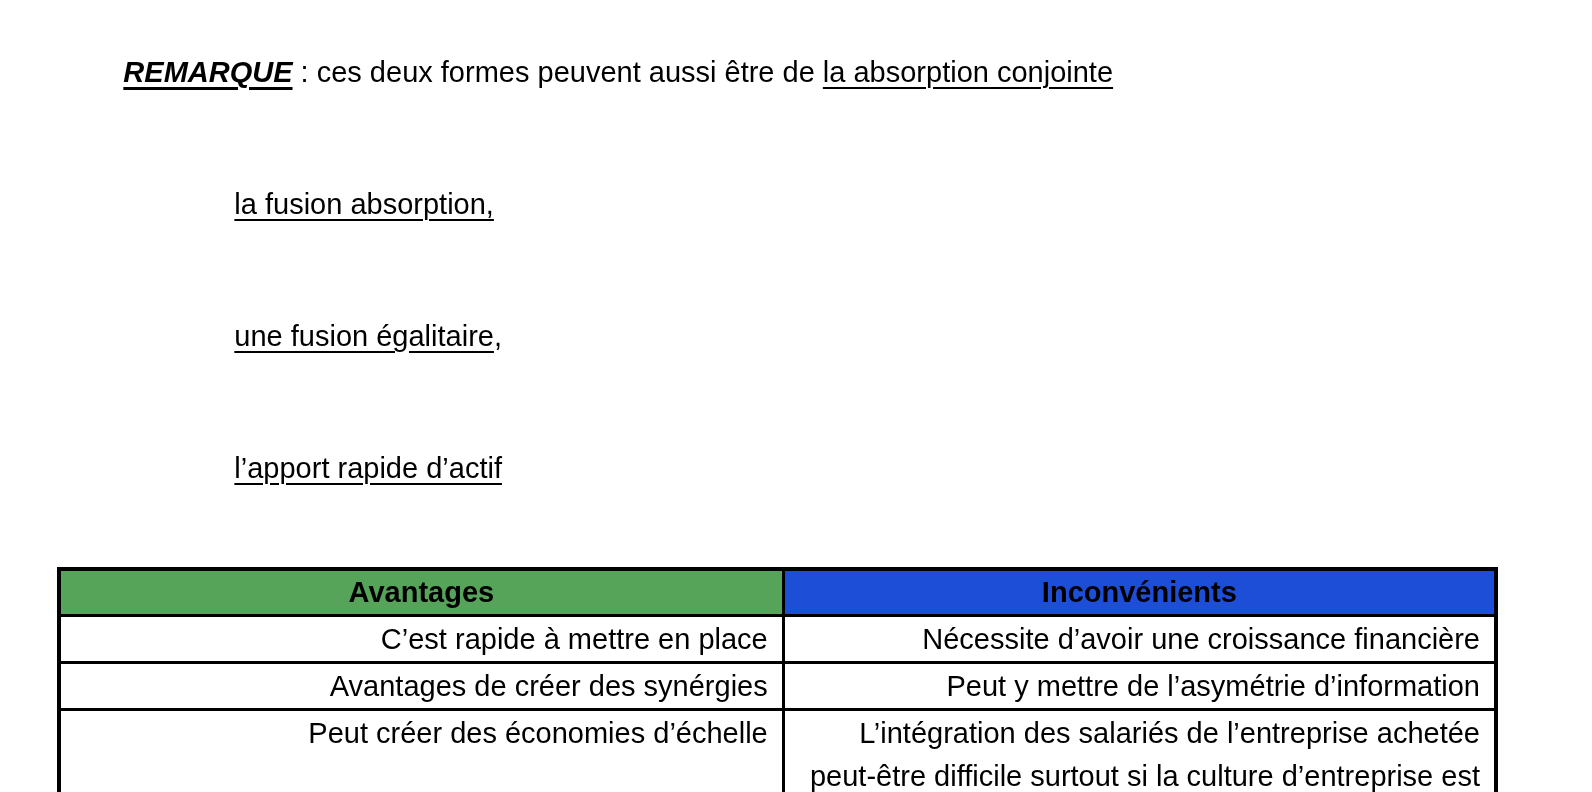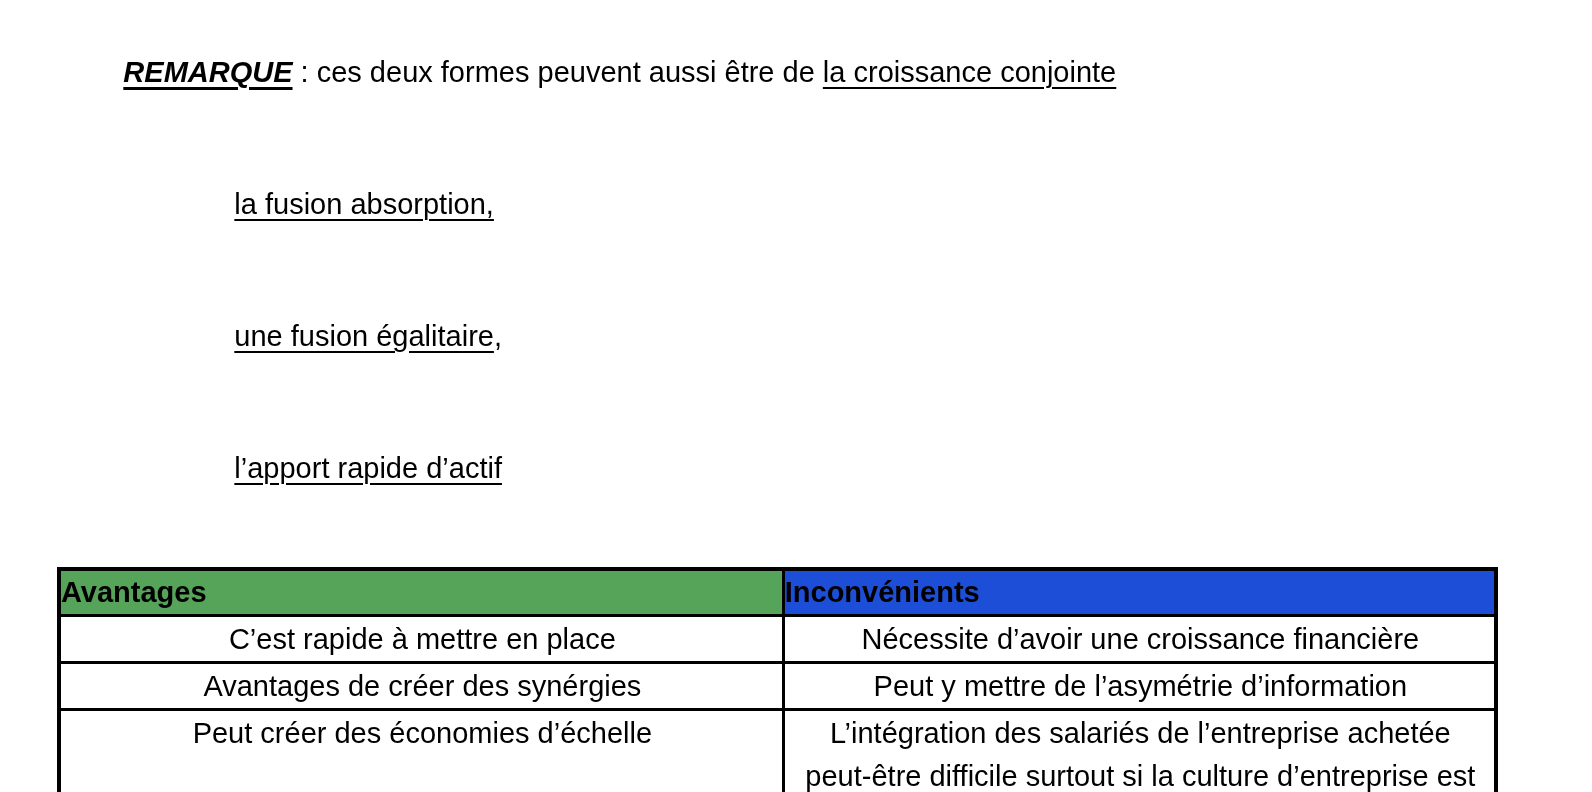--- a/index.html
+++ b/index.html
@@ -45,44 +45,44 @@
     font-size: 29px;
     line-height: 43px;
   }
   table.cmp, table.cmp th, table.cmp td {
     border: 3px solid #000000;
   }
   table.cmp { border-width: 4px; }
   table.cmp th {
     height: 44px;
     font-weight: bold;
-    text-align: left;
+    text-align: center;
     vertical-align: middle;
     color: #000000;
   }
   table.cmp col.c-left  { width: 50.4%; }
   table.cmp col.c-right { width: 49.6%; }
   table.cmp td {
     vertical-align: top;
-    text-align: center;
+    text-align: right;
     padding: 1px 14px 0 16px;
     background: #ffffff;
   }
   tr.h1 td { height: 45px; }
   tr.h2 td { height: 44px; }
   tr.h3 td { height: 135px; }
 </style>
 </head>
 <body>
 
 <div class="page">
 
   <div class="remark">
     <div class="remark-line1">
-      <span class="remark-label">REMARQUE</span><span> : ces deux formes peuvent aussi être de </span><span class="u">la croissance conjointe</span>
+      <span class="remark-label">REMARQUE</span><span> : ces deux formes peuvent aussi être de </span><span class="u">la absorption conjointe</span>
     </div>
     <div class="remark-item">
       <span class="u">la fusion absorption,</span><span></span>
     </div>
     <div class="remark-item">
       <span class="u">une fusion égalitaire</span><span>,</span>
     </div>
     <div class="remark-item">
       <span class="u">l’apport rapide d’actif</span><span></span>
     </div>

